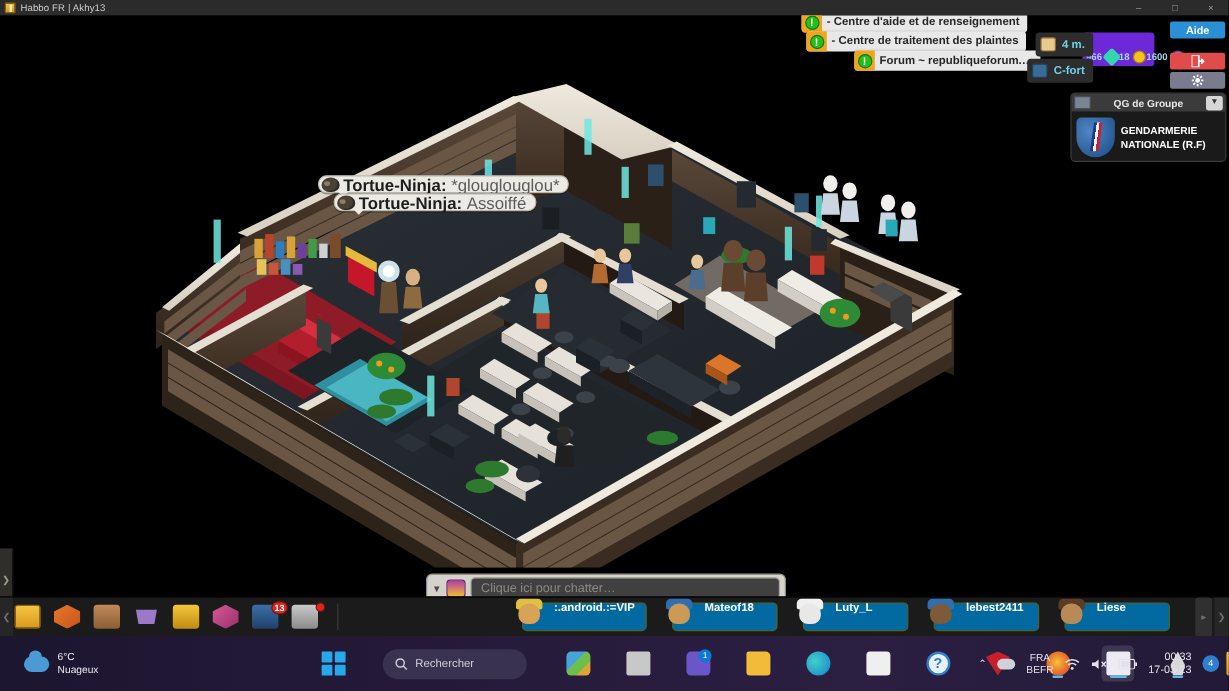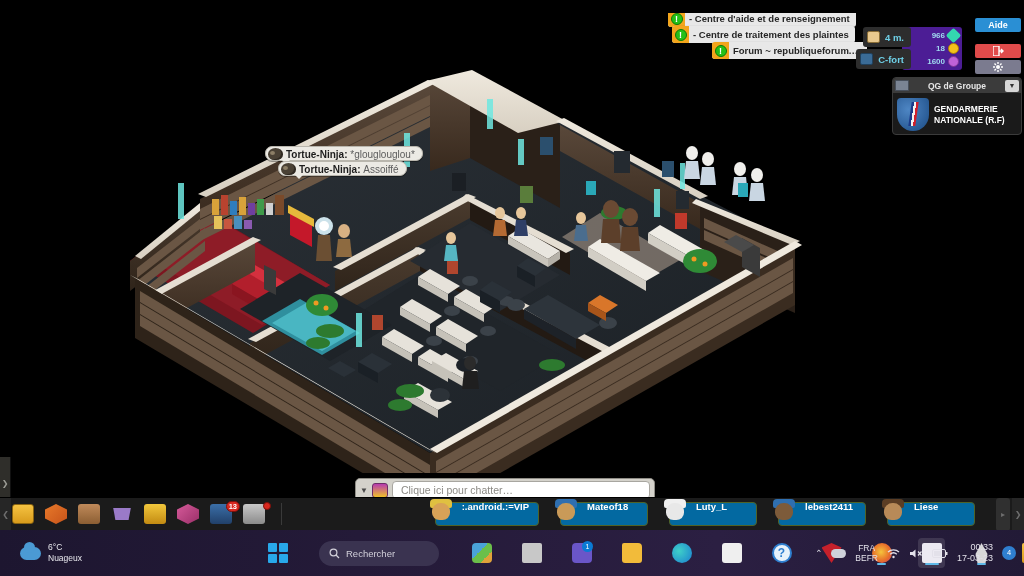--- a/index.html
+++ b/index.html
@@ -55,21 +55,21 @@
   
   #room { position:absolute; left:0; top:0; width:1024px; height:460px; }
 
   
   .bubble {
     position:absolute;
     background:#eceae4;
     border:1px solid #b9b6ad;
     border-radius:7px;
     padding:1px 7px 1px 20px;
-    font-size:10px; color:#3a3a3a;
+    font-size:14px; color:#3a3a3a;
     white-space:nowrap;
     box-shadow:0 1px 0 rgba(0,0,0,.35);
     height:15px; line-height:13px;
     font-weight:bold;
   }
   .bubble .msg { font-weight:normal; color:#5c5c5c; }
   .bubble .who { color:#1d1d1d; }
   .bubble .av {
     position:absolute; left:2px; top:1px; width:15px; height:12px;
     background:#4a4135; border-radius:50% 50% 45% 45%;
@@ -103,24 +103,24 @@
   .notif .ic i {
     width:12px; height:12px; border-radius:50%;
     background:#25c017; border:1px solid #0e7a07;
     color:#fff; font-style:normal; font-size:9px; font-weight:bold;
     line-height:10px; text-align:center;
   }
 
   
   #purse {
     position:absolute; right:62px; top:14px;
-    width:60px; height:43px;
-    background:#4c1d95; border-radius:3px;
+    width:60px; height:28px;
+    background:#6d28d9; border-radius:3px;
     padding:2px 3px;
-    display:flex; flex-direction:column; justify-content:space-around;
+    display:flex; flex-direction:row; justify-content:space-around;
     align-items:flex-end;
   }
   .coinrow { display:flex; align-items:center; gap:3px; height:12px;}
   .coinrow span { color:#9fd8ef; font-size:8px; font-weight:bold; }
   .coin { width:11px; height:11px; border-radius:50%; }
   .coin.diamond{ background:#34d6b0; border-radius:2px; transform:rotate(45deg); }
   .coin.gold   { background:#f4c21a; border:1px solid #a87d06;}
   .coin.duck   { background:#c061d8; border:1px solid #7c3494;}
 
   
@@ -183,21 +183,21 @@
     display:flex; align-items:center; padding:0 4px; gap:4px;
     box-shadow:0 1px 3px rgba(0,0,0,.6);
   }
   #chatbar .caret{ color:#4a4a4a; font-size:8px; }
   #chatbar .avat{
     width:16px;height:15px;border-radius:3px;
     background:linear-gradient(#b63ab0,#f0c129);
     border:1px solid #6d2b68;
   }
   #chatbar .field{
-    flex:1; height:18px; background:#ffffff; border:1px solid #a8a6a0;
+    flex:1; height:18px; background:#404040; border:1px solid #a8a6a0;
     border-radius:4px; display:flex; align-items:center; padding-left:8px;
     color:#8c8a85; font-size:10.5px;
   }
 
   
   #toolbar{
     position:absolute; left:0; top:497px; width:1024px; height:33px;
     background:#1b1b1b; border-top:1px solid #000;
     display:flex; align-items:center;
   }
@@ -299,20 +299,29 @@
   #notifdot{
     width:14px;height:14px;border-radius:50%;background:#2f7fd0;color:#fff;
     font-size:7.5px;line-height:14px;text-align:center;
   }
 </style>
 </head>
 <body>
 
 <div id="screen">
 
+  <div id="titlebar">
+    <div id="tabfavicon"></div>
+    <div id="tabtitle">Habbo FR | Akhy13</div>
+    <div class="wincontrols">
+      <div>–</div>
+      <div>□</div>
+      <div>×</div>
+    </div>
+  </div>
 
   <div id="stage">
 
     <div id="room">
       <svg width="1024" height="460" viewBox="0 0 1024 460">
         <defs>
           <linearGradient id="wallTop" x1="0" y1="0" x2="0" y2="1">
             <stop offset="0" stop-color="#efe9de"></stop>
               <stop offset="1" stop-color="#d8d0c2"></stop>
           </linearGradient>

